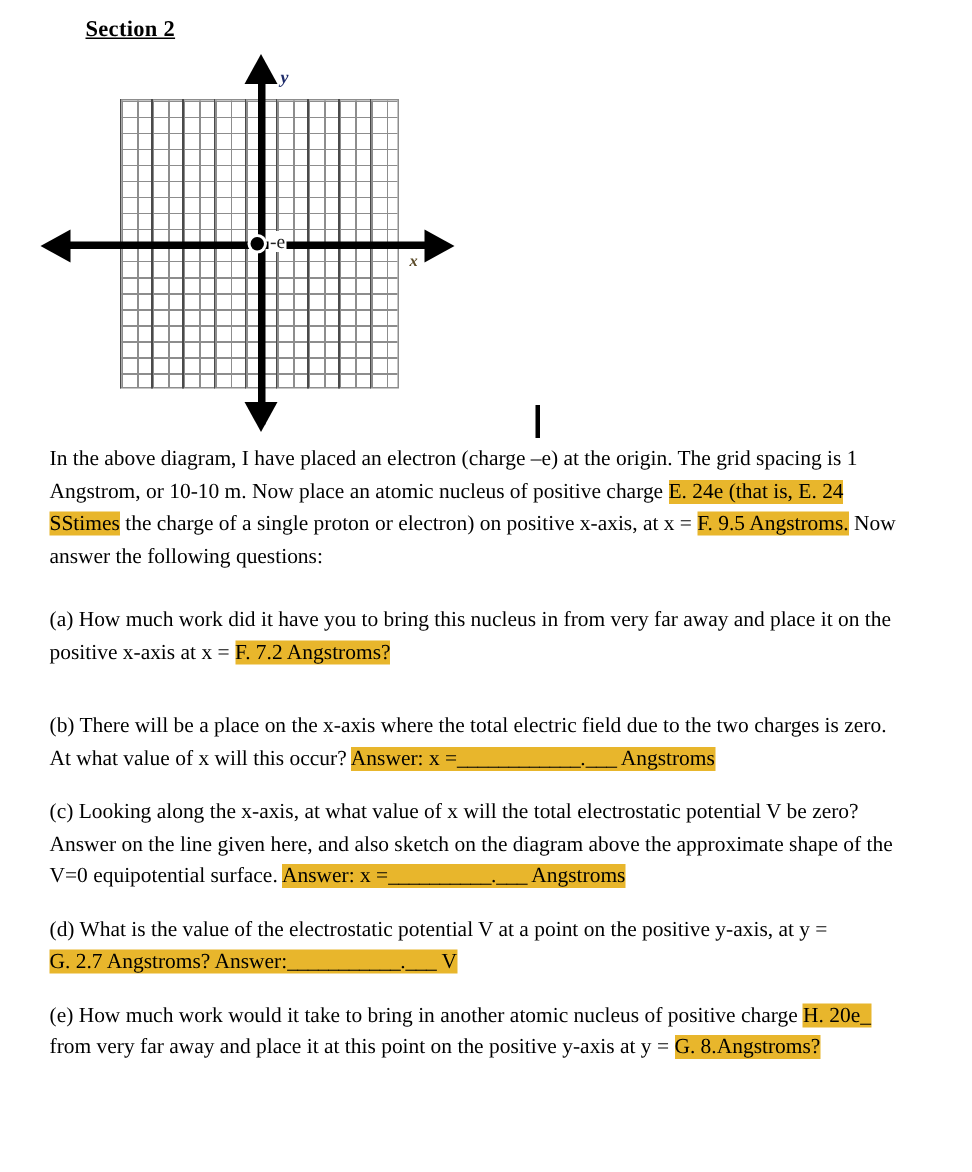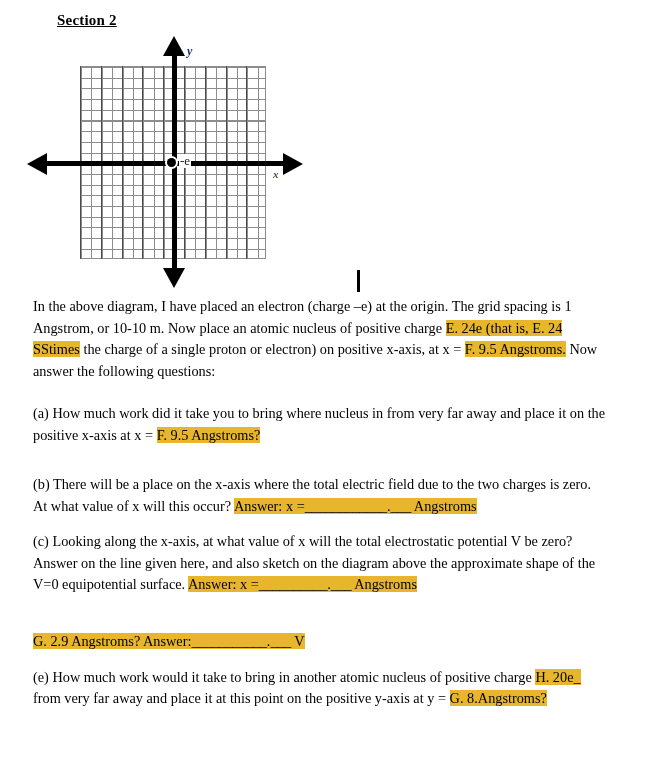--- a/index.html
+++ b/index.html
@@ -218,43 +218,43 @@
 
     <div class="para">
       <span>In the above diagram, I have placed an electron (charge –e) at the origin. The grid spacing is 1</span>
       <span>Angstrom, or 10-10 m. Now place an atomic nucleus of positive charge </span><span class="hl">E. 24e (that is, E. 24 SStimes</span><span> the charge of a single proton or electron) on positive x-axis, at x = </span><span class="hl">F. 9.5 Angstroms.</span>
       <span>Now answer the following questions:</span>
     </div>
 
     <div class="gap-lg"></div>
 
     <div class="para">
-      <span>(a) How much work did it take you to bring where nucleus in from very far away and place it on the positive x-axis at x = </span><span class="hl">F. 9.5 Angstroms?</span><br>
+      <span>(a) How much work did it have you to bring this nucleus in from very far away and place it on the positive x-axis at x = </span><span class="hl">F. 7.2 Angstroms?</span><br>
     </div>
 
     <div class="gap-lg"></div>
     <div class="gap-sm"></div>
 
     <div class="para">
       <span>(b) There will be a place on the x-axis where the total electric field due to the two charges is zero. At what value of x will this occur? </span><span class="hl nowrap"><span>Answer: x =</span><span class="blank">____________</span><span>.</span><span class="blank">___</span>
         <span>Angstroms</span></span>
     </div>
 
     <div class="gap-md"></div>
 
     <div class="para">
       <span>(c) Looking along the x-axis, at what value of x will the total electrostatic potential V be zero? Answer on the line given here, and also sketch on the diagram above the approximate shape of the V=0 equipotential surface. </span><span class="hl nowrap"><span>Answer: x =</span><span class="blank">__________</span><span>.</span><span class="blank">___</span>
         <span>Angstroms</span></span>
     </div>
 
     <div class="gap-md"></div>
 
     <div class="para">
-      <br>
-      <span class="hl"><span>G. 2.9 Angstroms? Answer:</span><span class="blank">___________</span><span>.</span><span class="blank">___</span>
+      <span>(d) What is the value of the electrostatic potential V at a point on the positive y-axis, at y = </span><br>
+      <span class="hl"><span>G. 2.7 Angstroms? Answer:</span><span class="blank">___________</span><span>.</span><span class="blank">___</span>
         <span>V</span></span>
     </div>
 
     <div class="gap-md"></div>
 
     <div class="para">
       <span>(e) How much work would it take to bring in another atomic nucleus of positive charge </span><span class="hl">H. 20e_</span>
       <span>from very far away and place it at this point on the positive y-axis at y = </span><span class="hl">G. 8.Angstroms?</span><br>
     </div>
 

